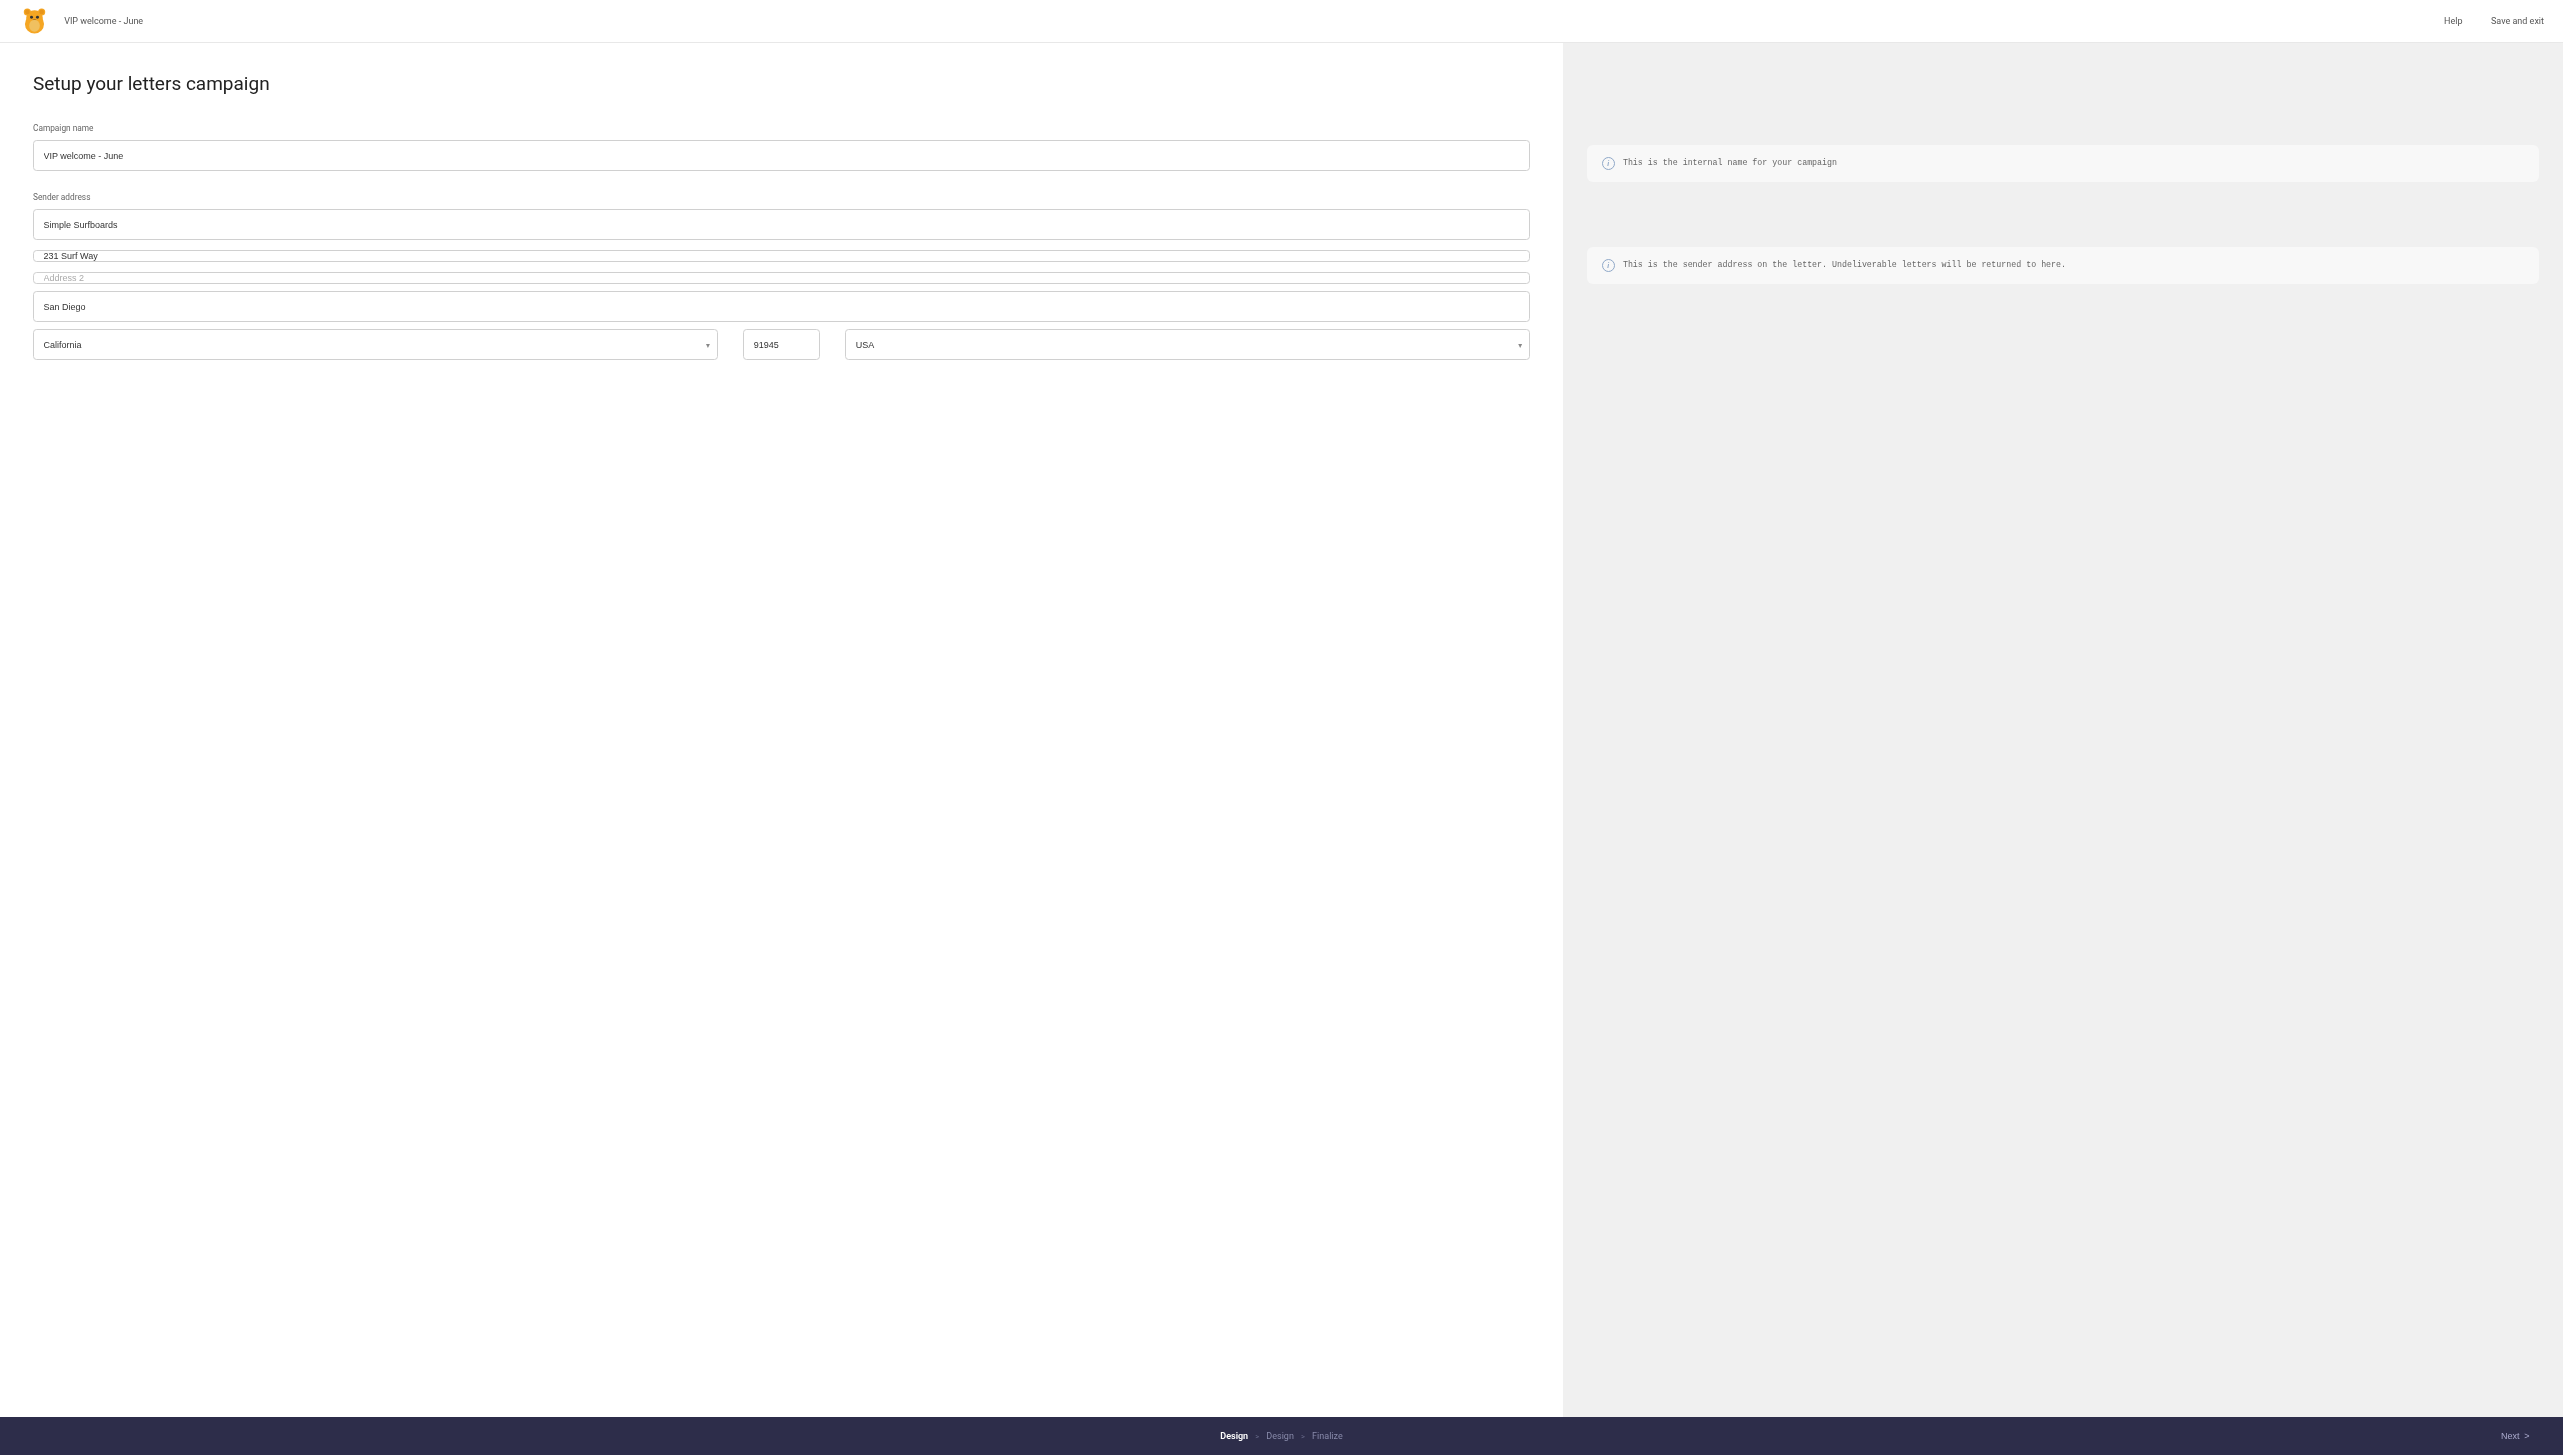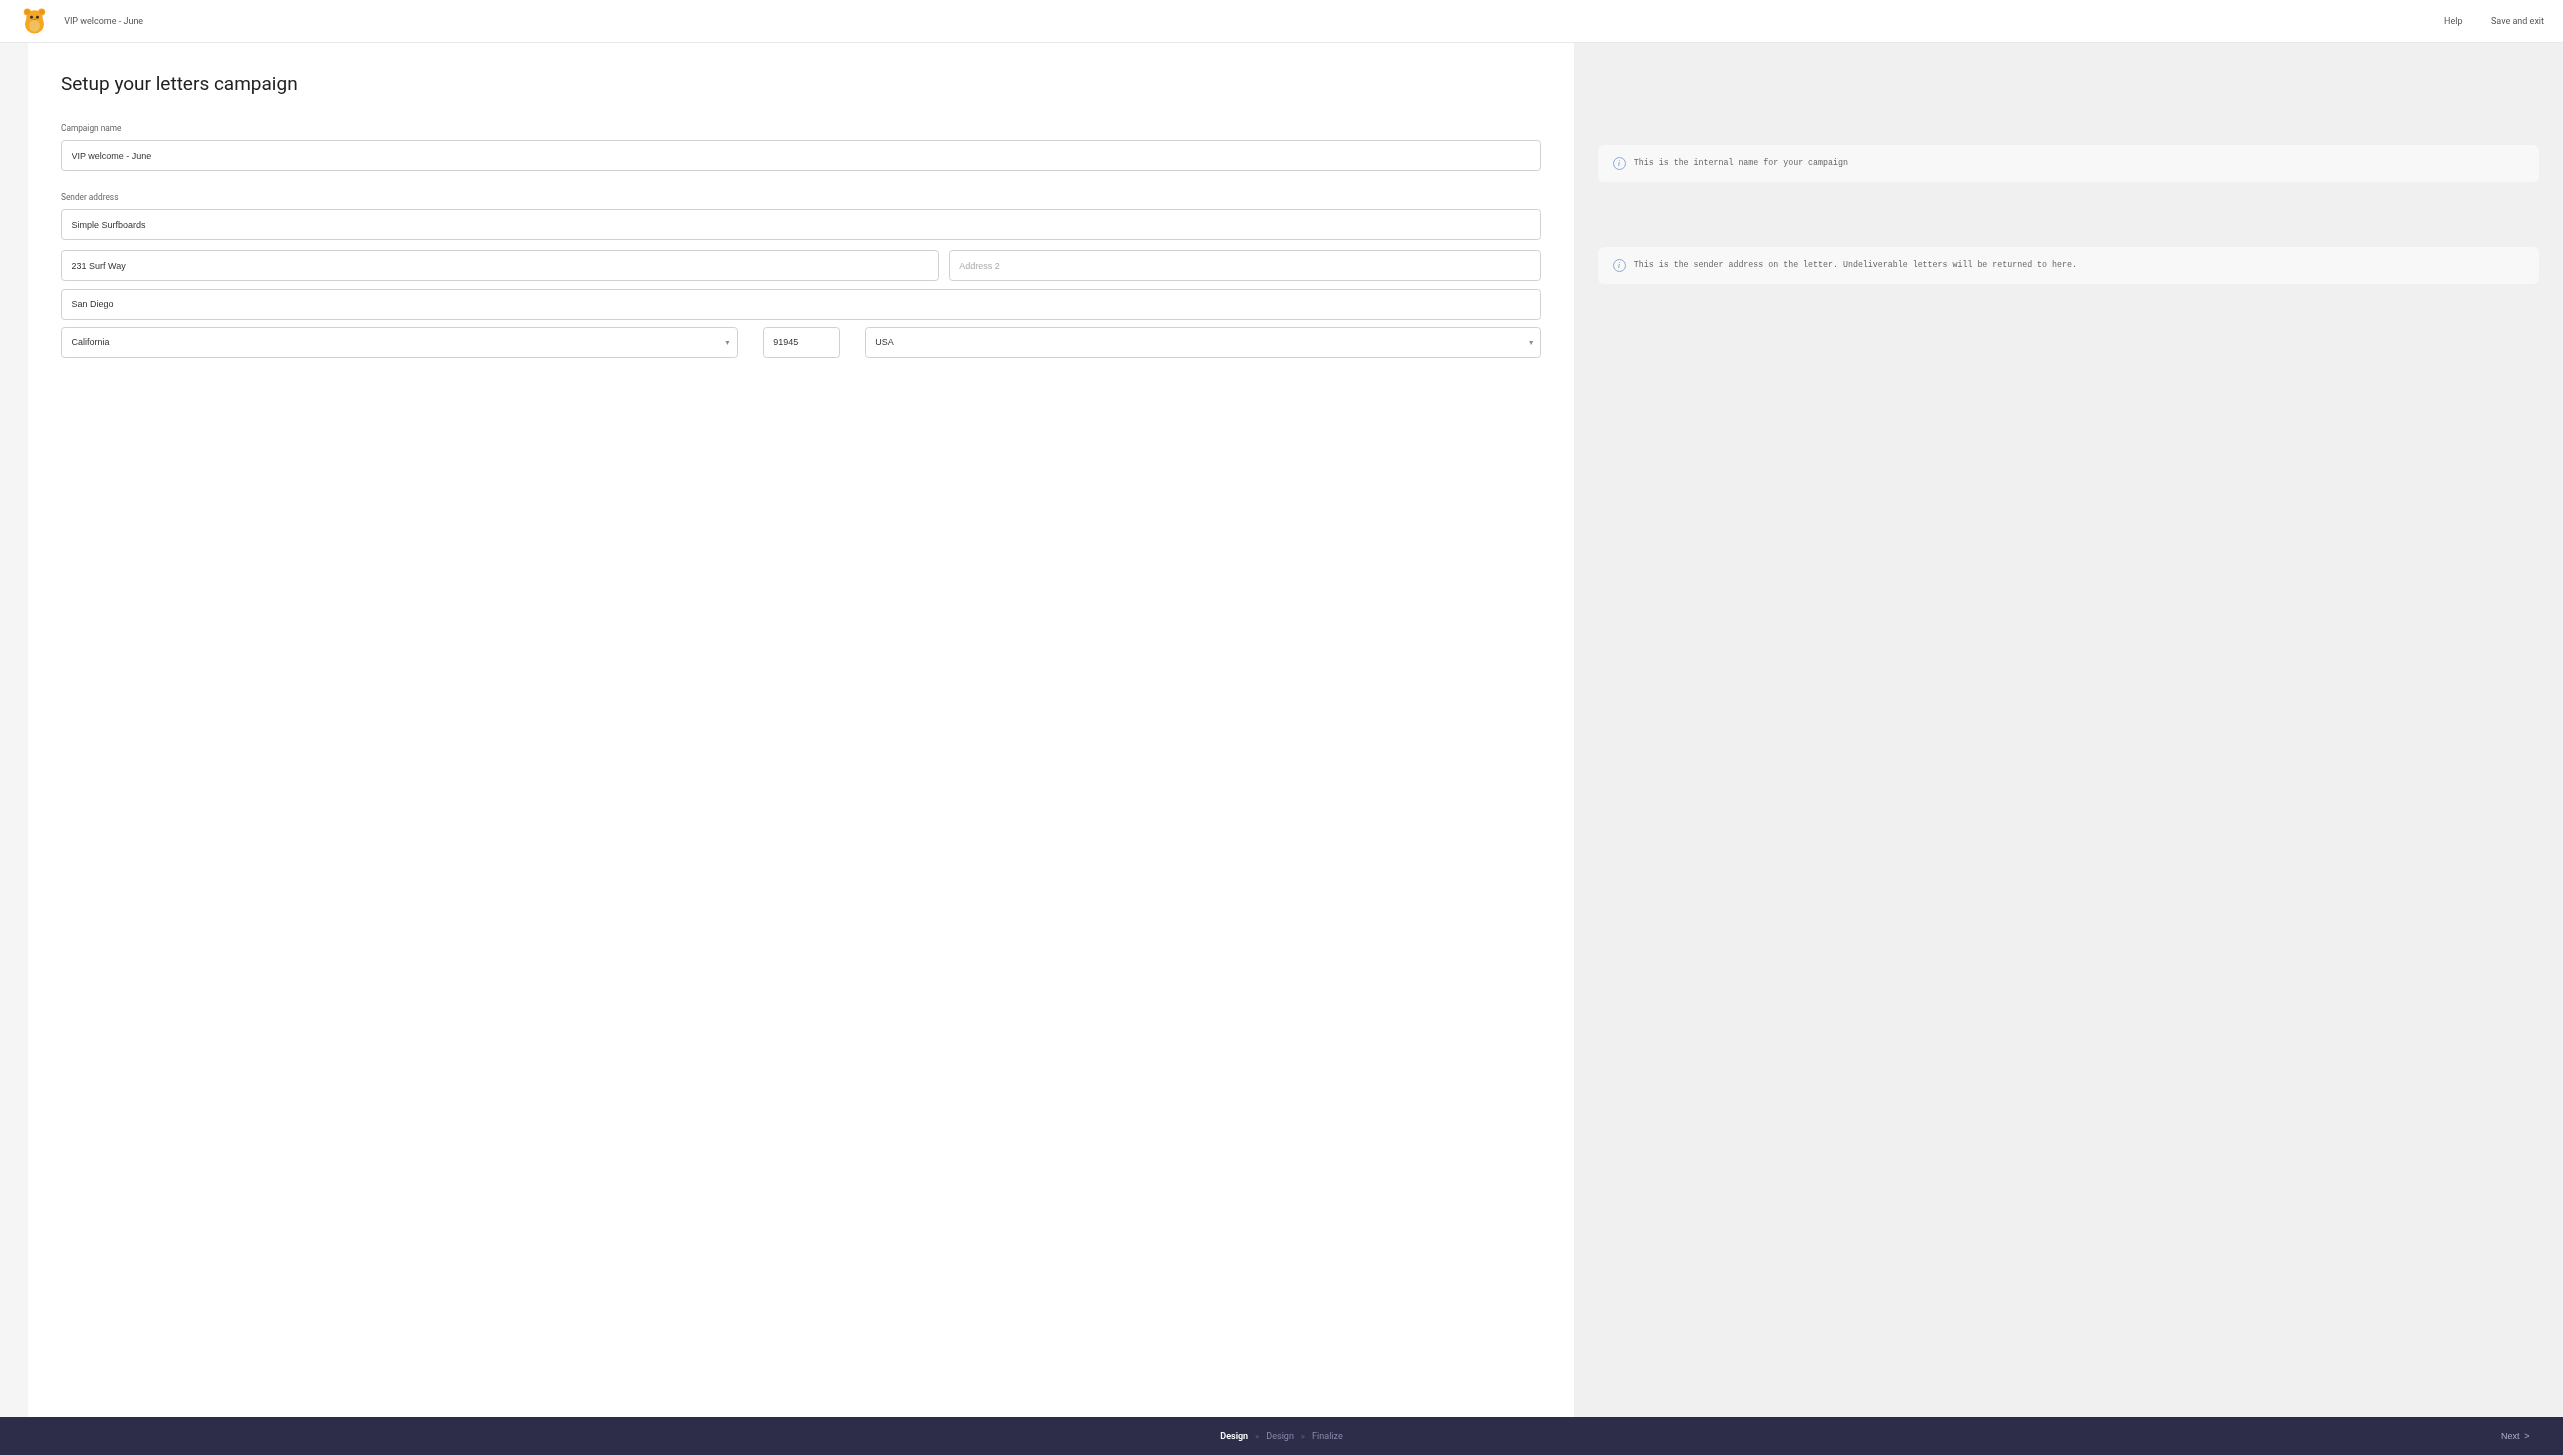--- a/index.html
+++ b/index.html
@@ -58,21 +58,20 @@
       color: #555;
       cursor: pointer;
       text-decoration: none;
     }
 
     
     .main-content {
       display: flex;
       flex: 1;
       overflow: hidden;
-      padding-left: 28px;
     }
 
     
     .left-panel {
       background: #ffffff;
       flex: 0 0 61%;
       max-width: 61%;
       padding: 28.5px 33px;
       overflow-y: auto;
     }
@@ -109,20 +108,21 @@
     }
 
     .form-input::placeholder {
       color: #aaa;
     }
 
     .address-row {
       display: flex;
       gap: 9.5px;
       margin-bottom: 7.1px;
+      flex-direction: column;
     }
 
     .address-row .form-input:first-child {
       flex: 1.2;
     }
 
     .address-row .form-input:last-child {
       flex: 0.8;
     }
 

